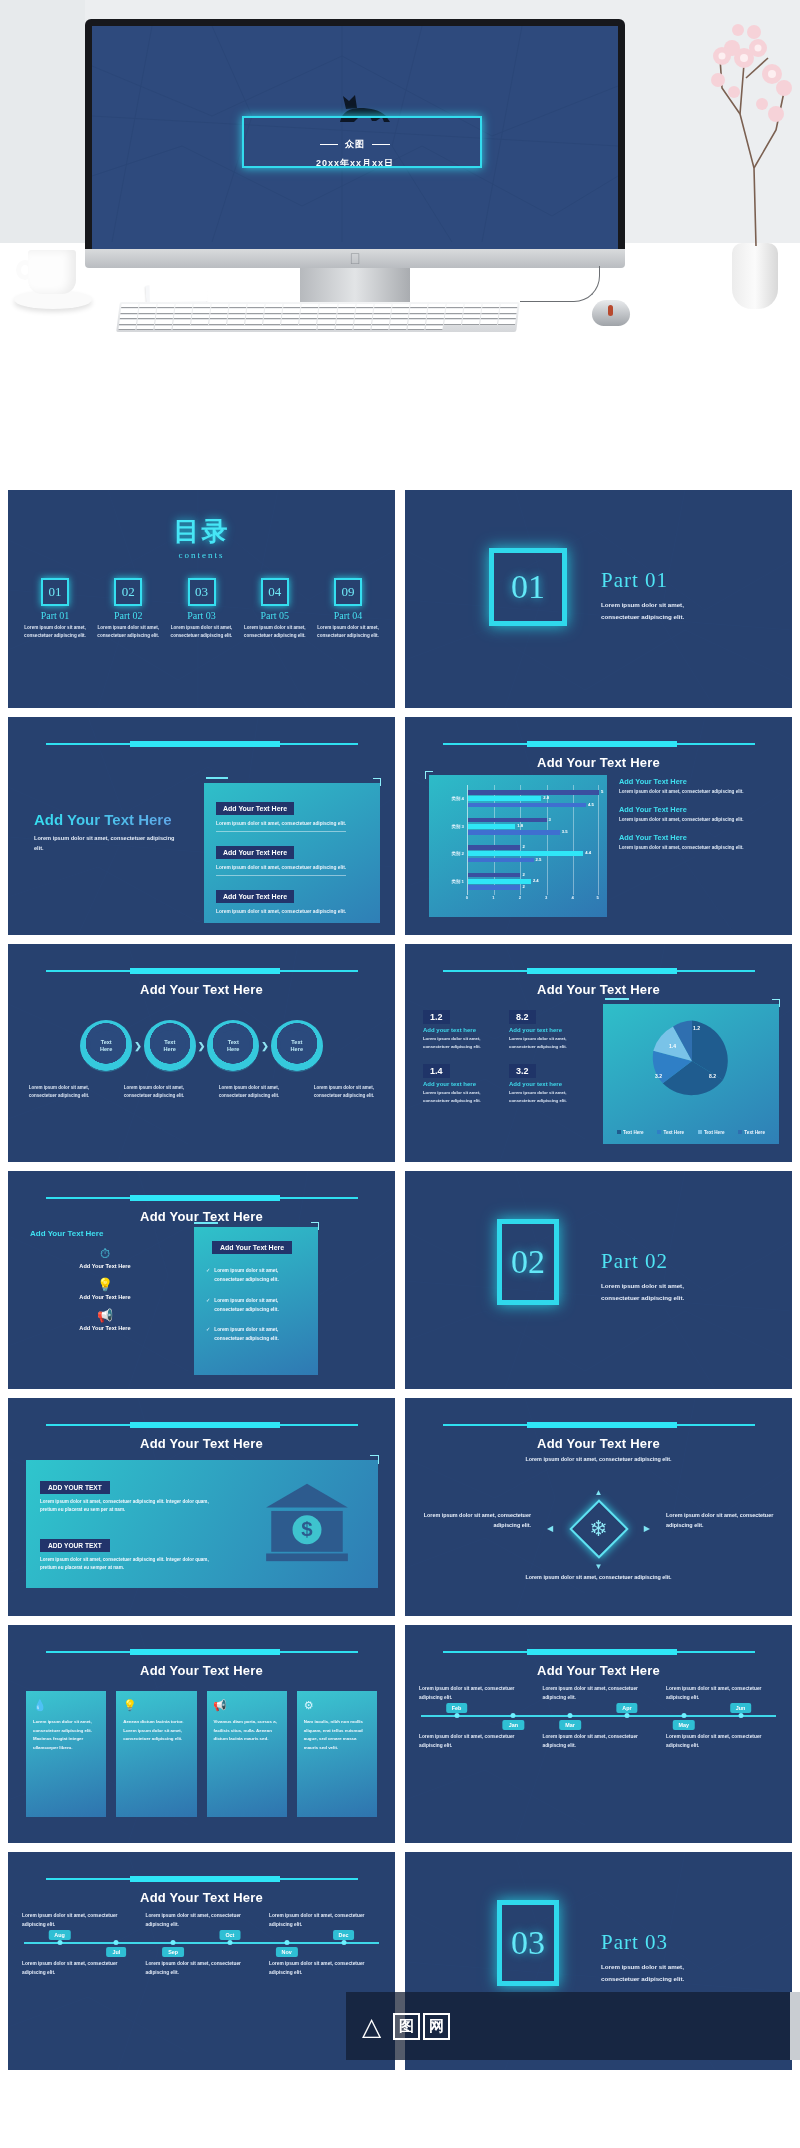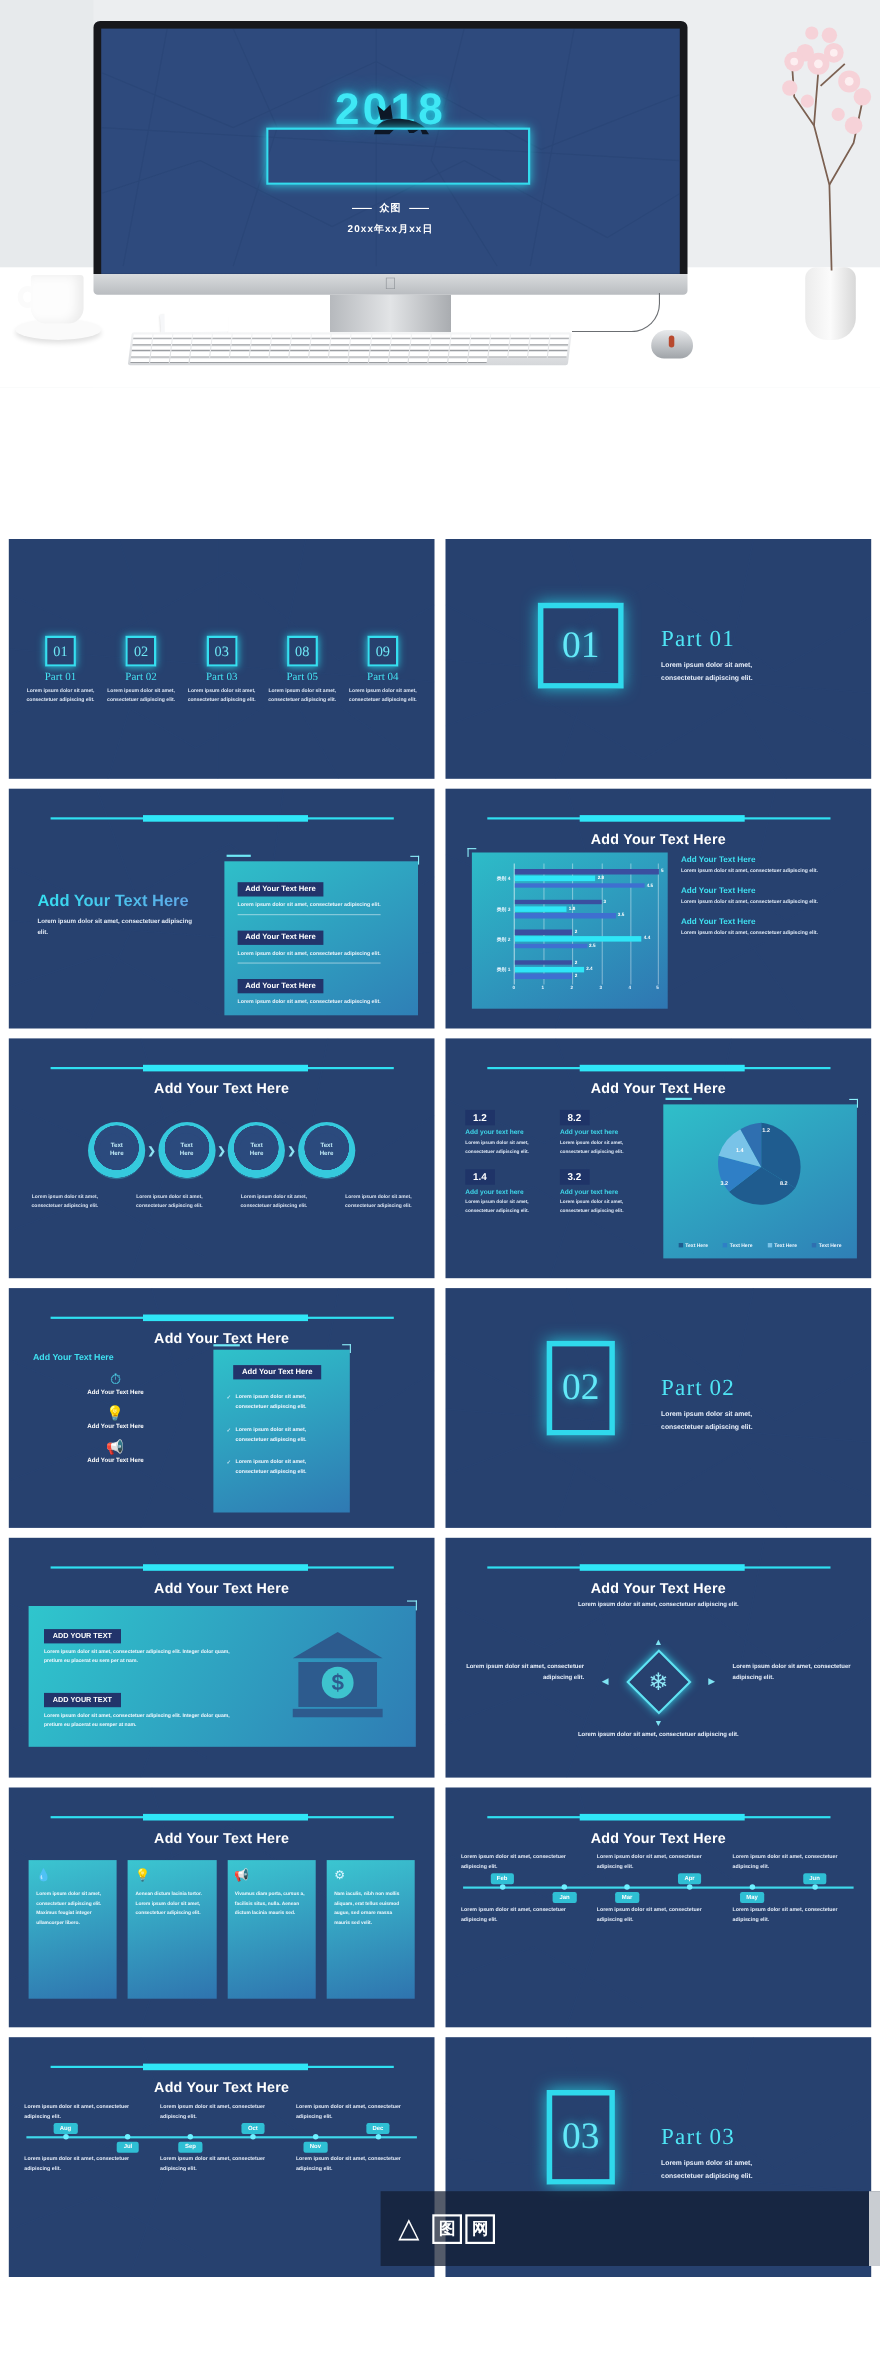--- a/index.html
+++ b/index.html
@@ -228,21 +228,20 @@
           <path d="M250 0 L250 216"></path>
           <path d="M430 0 L390 216"></path>
           <path d="M60 0 L20 216"></path>
         </g>
       </svg>
       <div class="s-title-wrap">
         <svg class="dog" viewBox="0 0 70 40">
           <path d="M12 34 C14 24 22 20 32 20 C42 20 52 22 58 28 L62 34 L56 34 L54 29 L48 33 L44 33 L42 29 L30 30 L26 34 Z" fill="#0d1726"></path>
           <path d="M18 21 L15 8 L21 13 L27 7 L29 20 Z" fill="#0d1726"></path>
         </svg>
-        <div class="s-2018">2018</div>
         <div class="s-bracket"></div>
         <div class="s-sub">
           <span class="dash"></span><span>众图</span><span class="dash"></span>
         </div>
         <div class="s-date">20xx年xx月xx日</div>
       </div>
     </div>
   </div>
   <div class="monitor-chin"></div>
   <div class="apple-logo"></div>
@@ -406,38 +405,42 @@
     <svg class="net2" viewBox="0 0 387 218" preserveAspectRatio="none">
         <g stroke="#2a4677" stroke-width="1" fill="none">
           <path d="M0 50 L90 90 L200 30 L300 110 L387 60"></path>
           <path d="M0 160 L70 130 L170 190 L270 130 L360 195"></path>
           <path d="M100 0 L130 90 L90 218"></path>
           <path d="M270 0 L245 120 L300 218"></path>
           <path d="M0 100 L387 130"></path>
           <path d="M190 0 L190 218"></path>
         </g>
       </svg>
+    <div class="cn-title">
+      <span class="zh">目录</span>
+      <span class="en">contents</span>
+    </div>
     <div class="cn-items">
       <div class="cn-it">
           <div class="cn-box">01</div>
           <div class="cn-part">Part 01</div>
           <div class="cn-desc">Lorem ipsum dolor sit amet, consectetuer adipiscing elit.</div>
         </div>
       <div class="cn-it">
           <div class="cn-box">02</div>
           <div class="cn-part">Part 02</div>
           <div class="cn-desc">Lorem ipsum dolor sit amet, consectetuer adipiscing elit.</div>
         </div>
       <div class="cn-it">
           <div class="cn-box">03</div>
           <div class="cn-part">Part 03</div>
           <div class="cn-desc">Lorem ipsum dolor sit amet, consectetuer adipiscing elit.</div>
         </div>
       <div class="cn-it">
-          <div class="cn-box">08</div>
+          <div class="cn-box">04</div>
           <div class="cn-part">Part 05</div>
           <div class="cn-desc">Lorem ipsum dolor sit amet, consectetuer adipiscing elit.</div>
         </div>
       <div class="cn-it">
           <div class="cn-box">09</div>
           <div class="cn-part">Part 04</div>
           <div class="cn-desc">Lorem ipsum dolor sit amet, consectetuer adipiscing elit.</div>
         </div>
     </div>
   </div>

